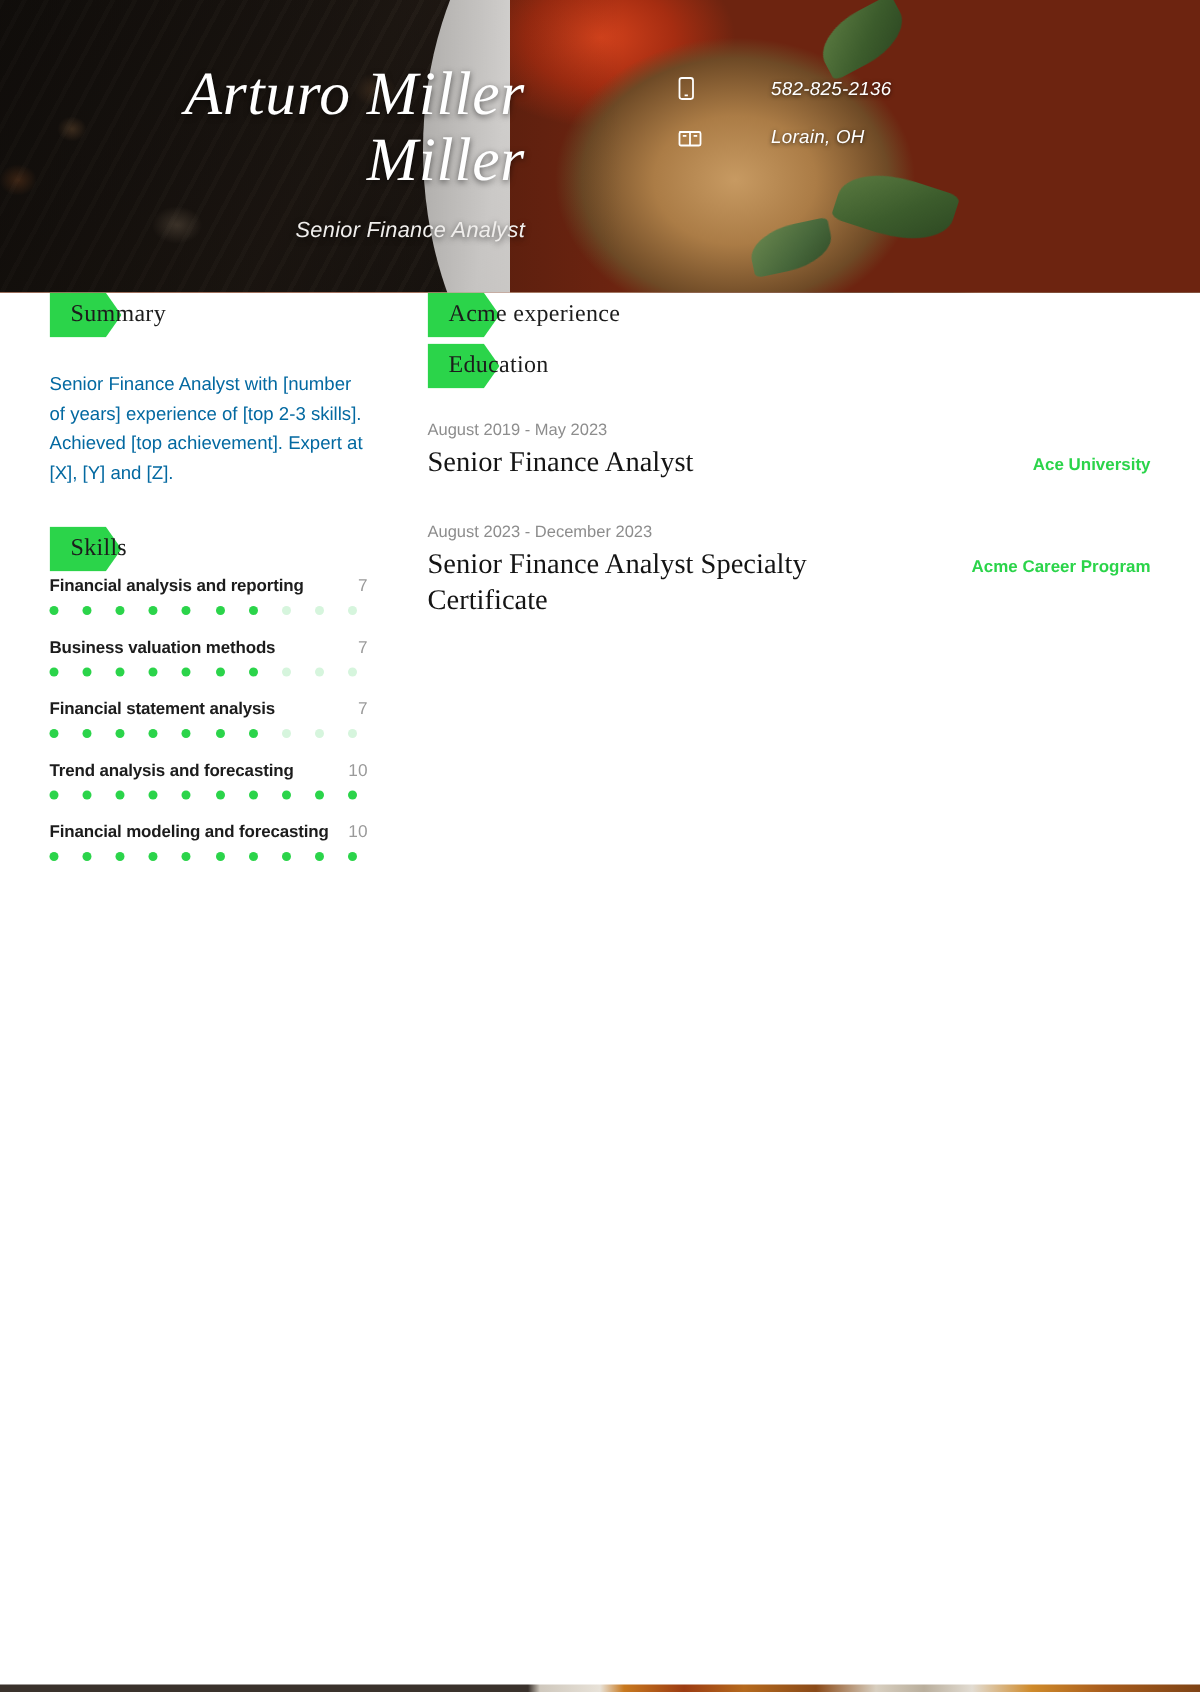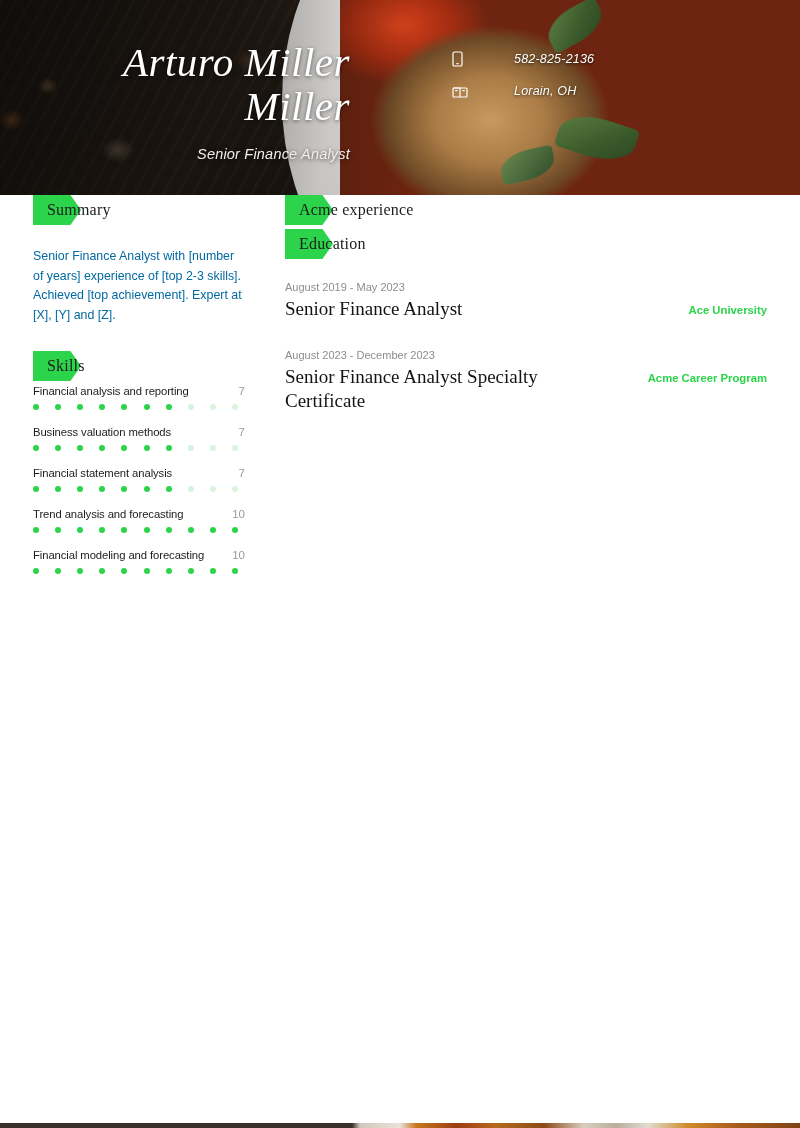--- a/index.html
+++ b/index.html
@@ -182,21 +182,21 @@
   .skills { margin-top: 26px; }
   .skill { margin-bottom: 16px; }
   .skill-top {
     display: flex;
     justify-content: space-between;
     align-items: baseline;
     margin-bottom: 7px;
   }
   .skill-name {
     font-size: 11.3px;
-    font-weight: normal;
+    font-weight: bold;
     color: #1c1c1c;
     letter-spacing: -.1px;
   }
   .skill-score {
     font-size: 11.5px;
     color: #9a9a9a;
   }
   .dots { display: flex; justify-content: space-between; width: 205px; }
   .dot { width: 6px; height: 6px; border-radius: 50%; background: #d6f5dd; }
   .dot.on { background: #2bd44a; }

